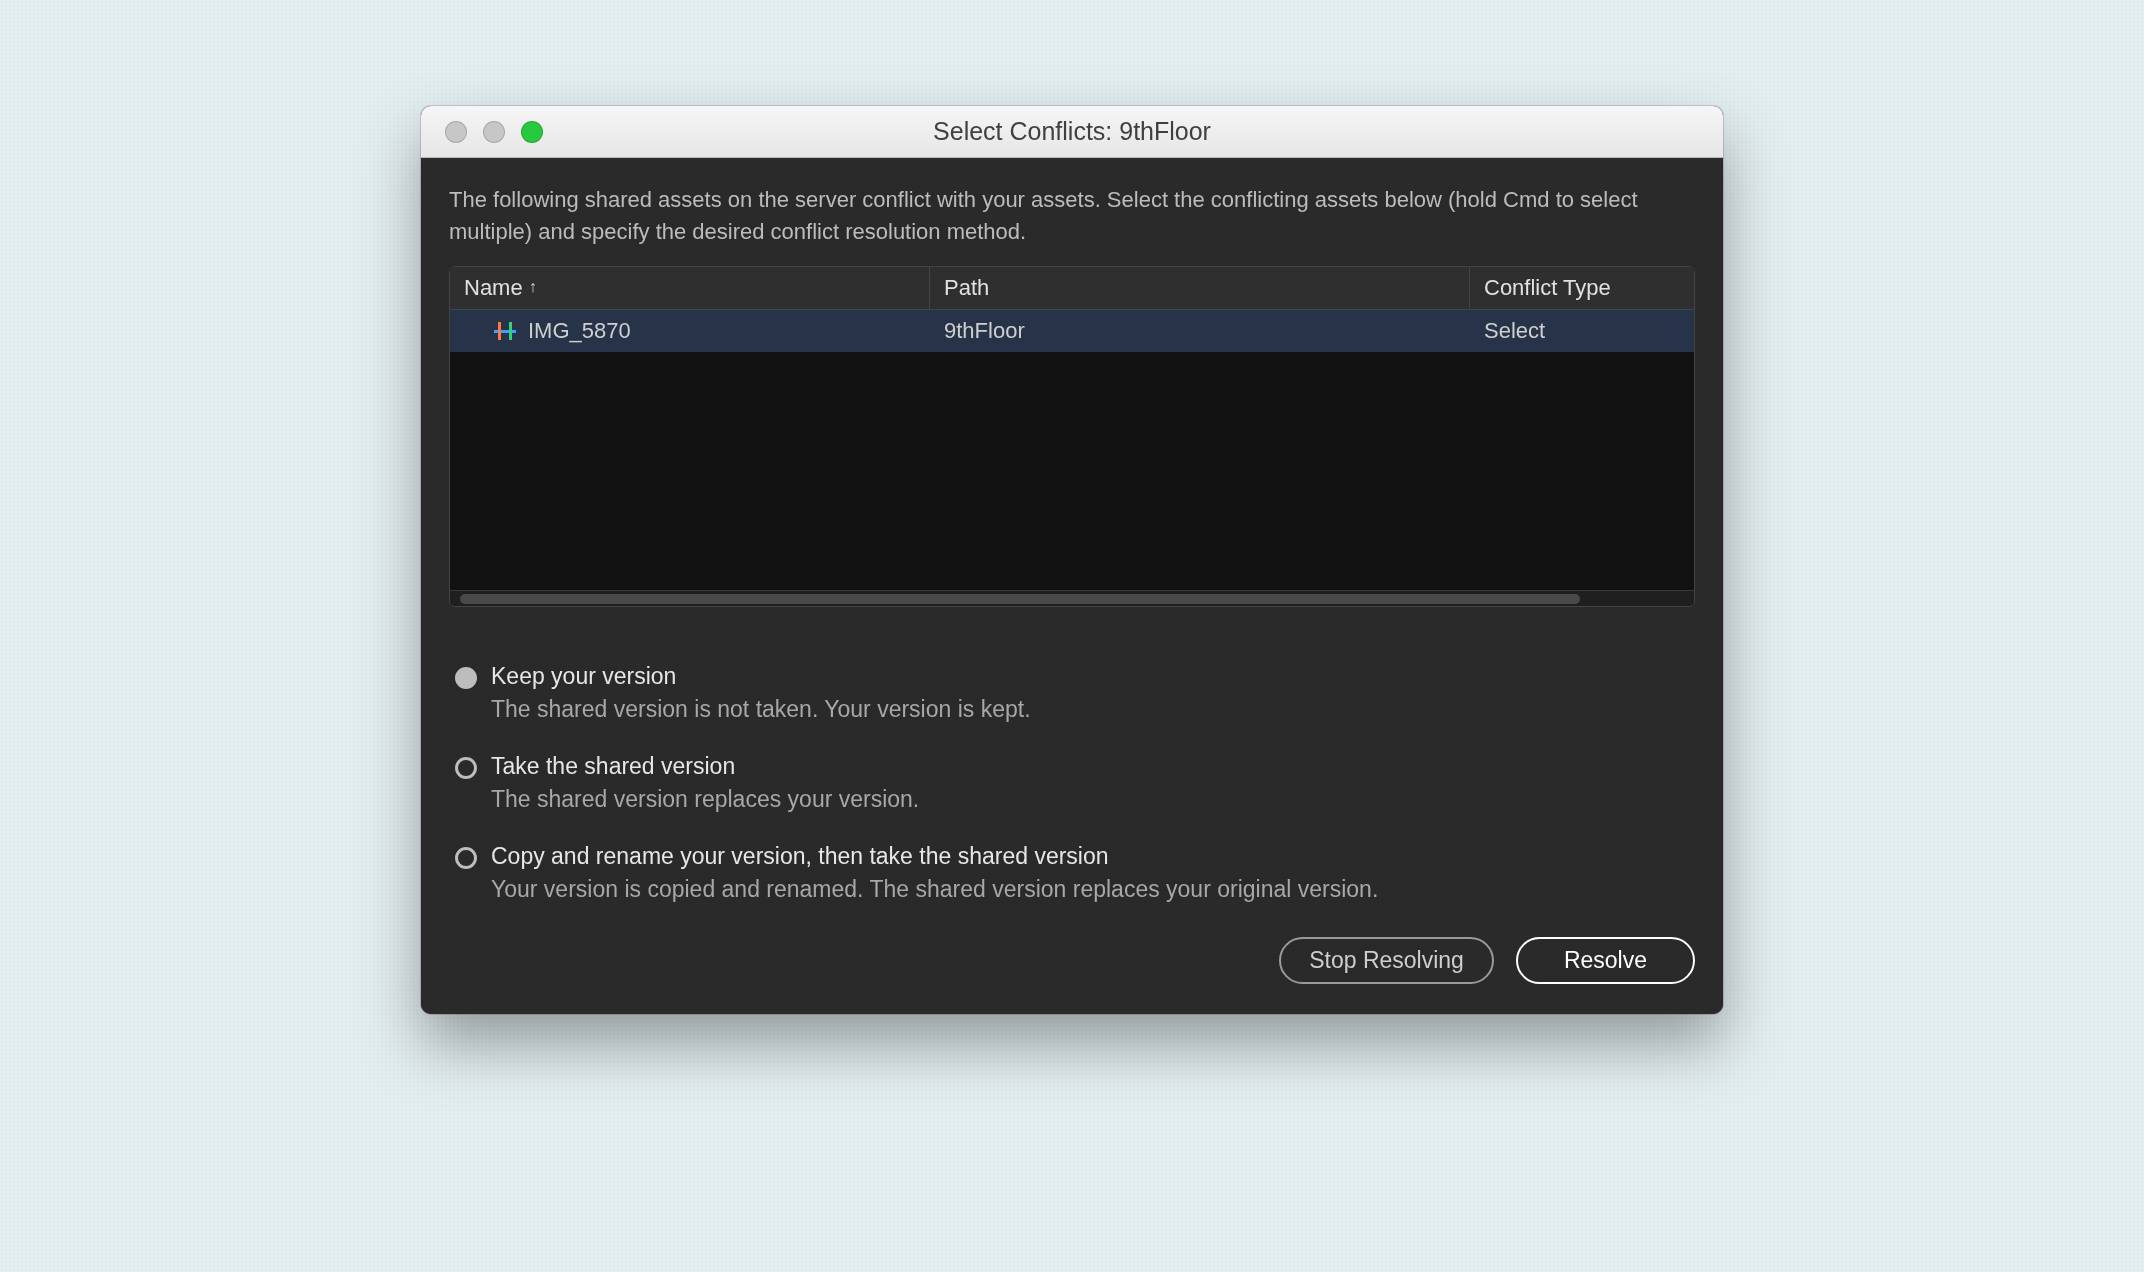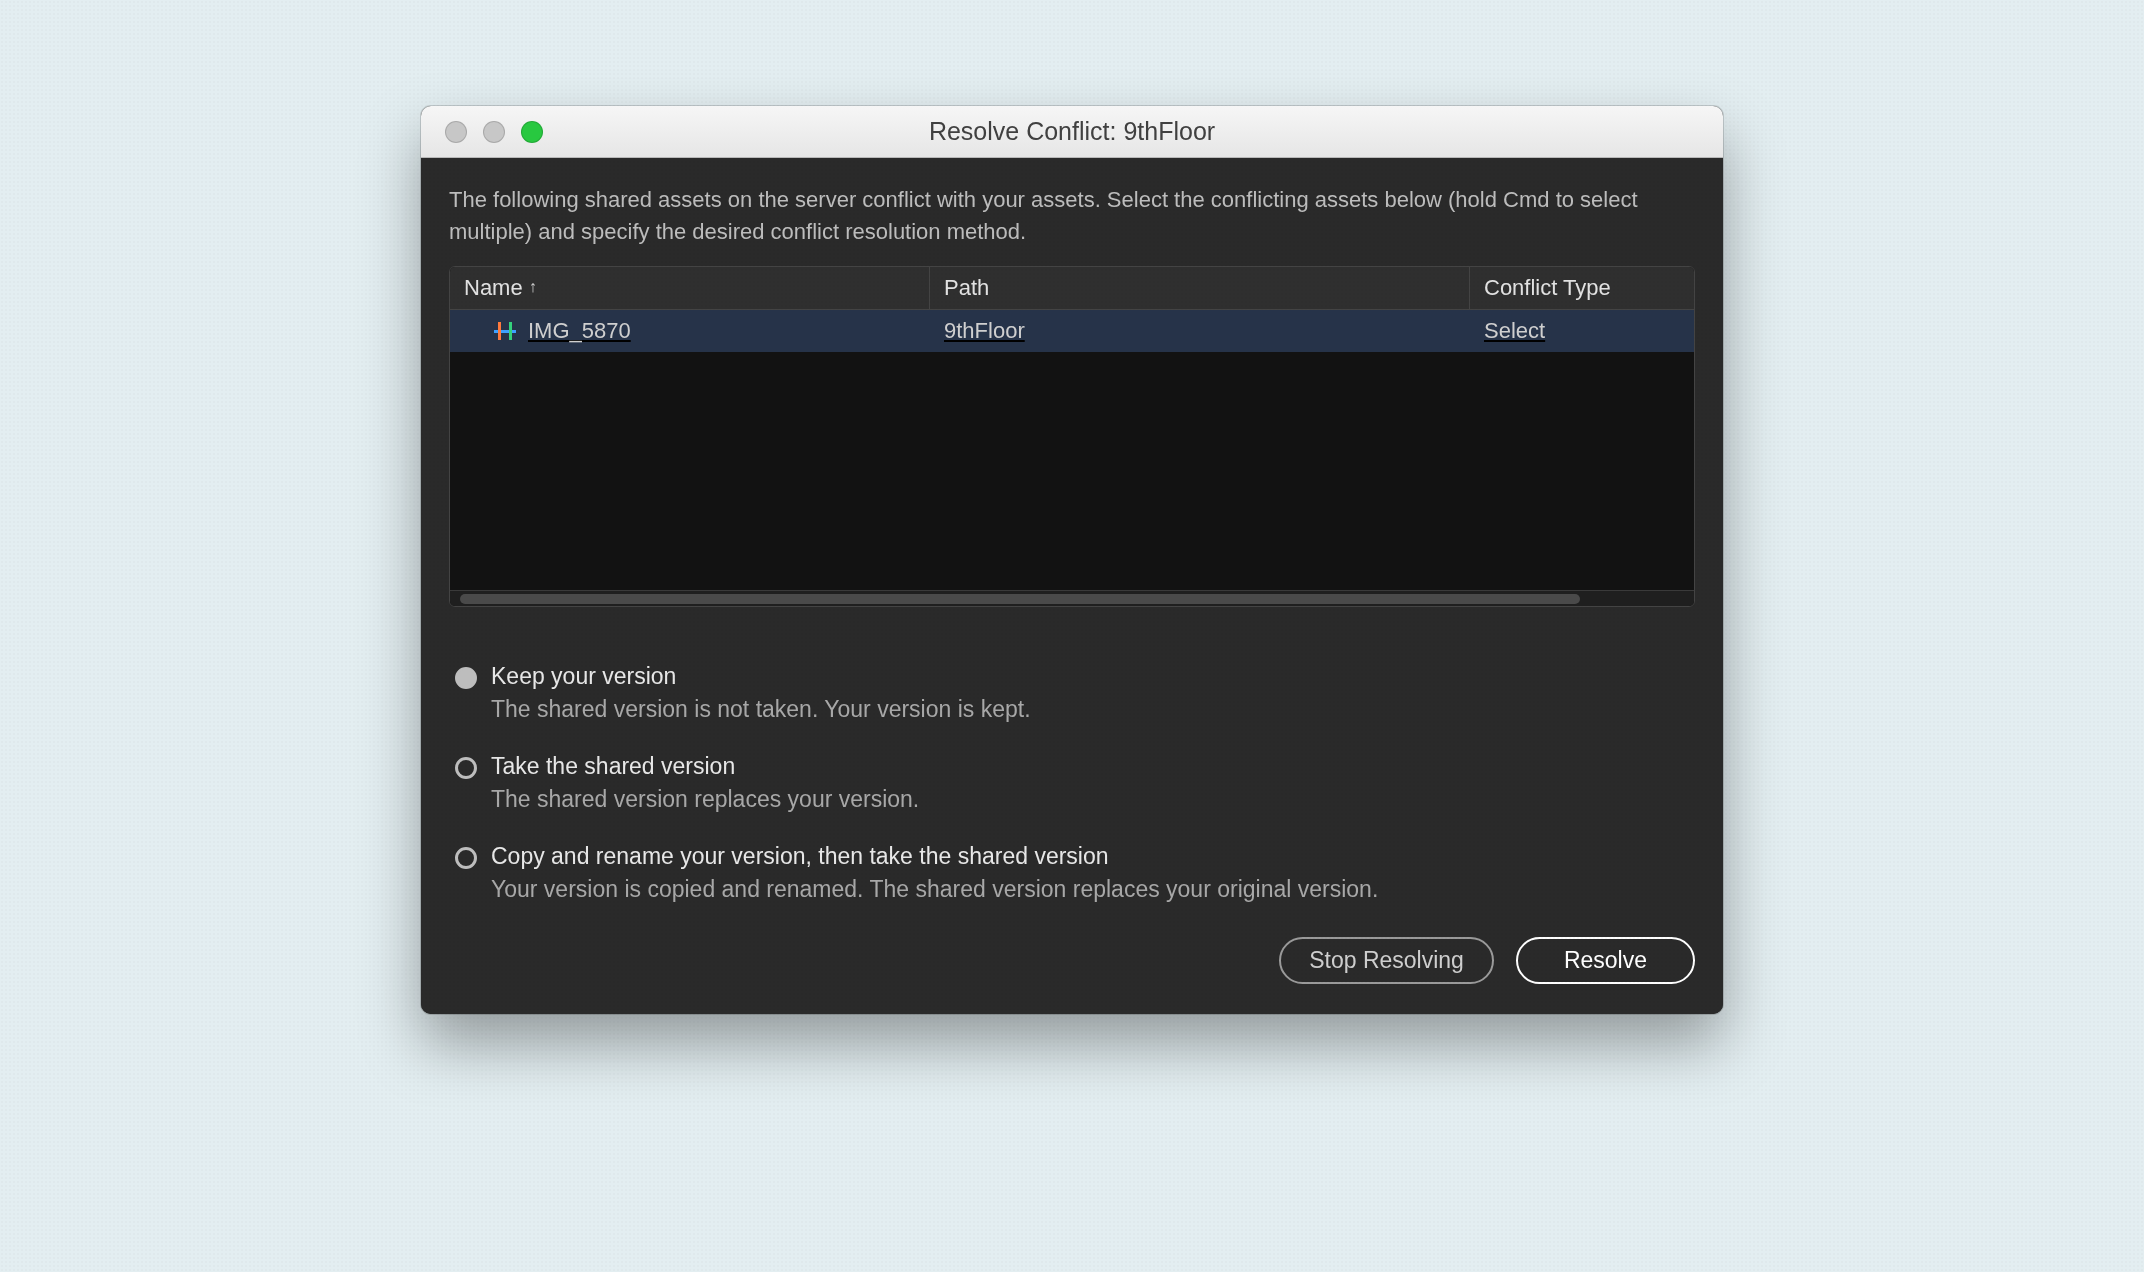--- a/index.html
+++ b/index.html
@@ -96,21 +96,20 @@
     gap: 6px;
   }
   .th:last-child { border-right: none; }
   .sort-arrow { font-size: 16px; color: #cfcfcf; transform: translateY(-1px); }
 
   .tbody {
     height: 280px;
     overflow: auto;
     background: #121212;
     position: relative;
-    text-decoration: underline;
   }
   .trow {
     display: grid;
     grid-template-columns: 480px 540px 1fr;
     align-items: center;
     height: 42px;
   }
   .trow.selected { background: #263349; }
   .tcell {
     padding: 0 14px;
@@ -190,21 +189,21 @@
 <body>
 
 <div class="window">
 
   <div class="titlebar">
     <div class="traffic-lights">
       <div class="traffic-light tl-close"></div>
       <div class="traffic-light tl-min"></div>
       <div class="traffic-light tl-zoom"></div>
     </div>
-    <div class="title">Resolve Conflict: 9thFloor</div>
+    <div class="title">Select Conflicts: 9thFloor</div>
   </div>
 
   <div class="body">
 
     <div class="instructions">The following shared assets on the server conflict with your assets. Select the conflicting assets below (hold Cmd to select multiple) and specify the desired conflict resolution method.</div>
 
     <div class="table">
       <div class="thead">
         <div class="th">
           <span>Name</span>

